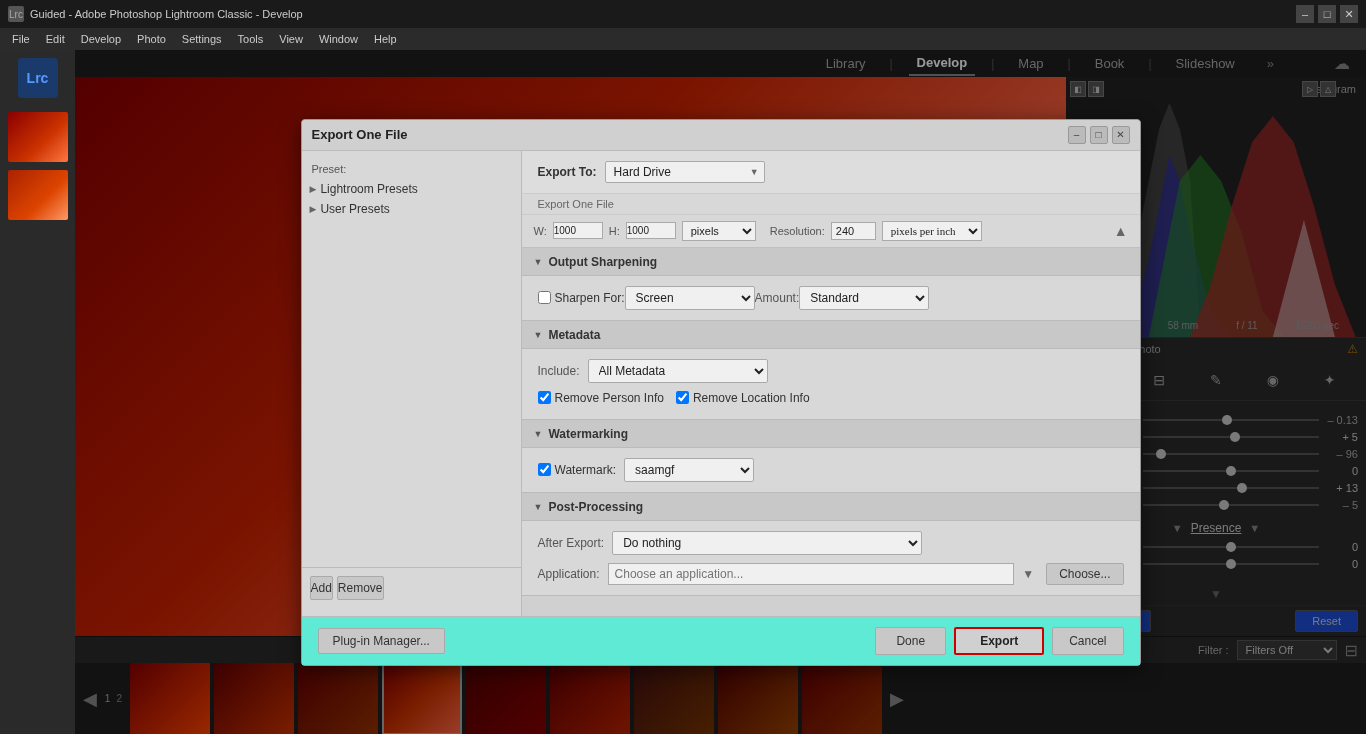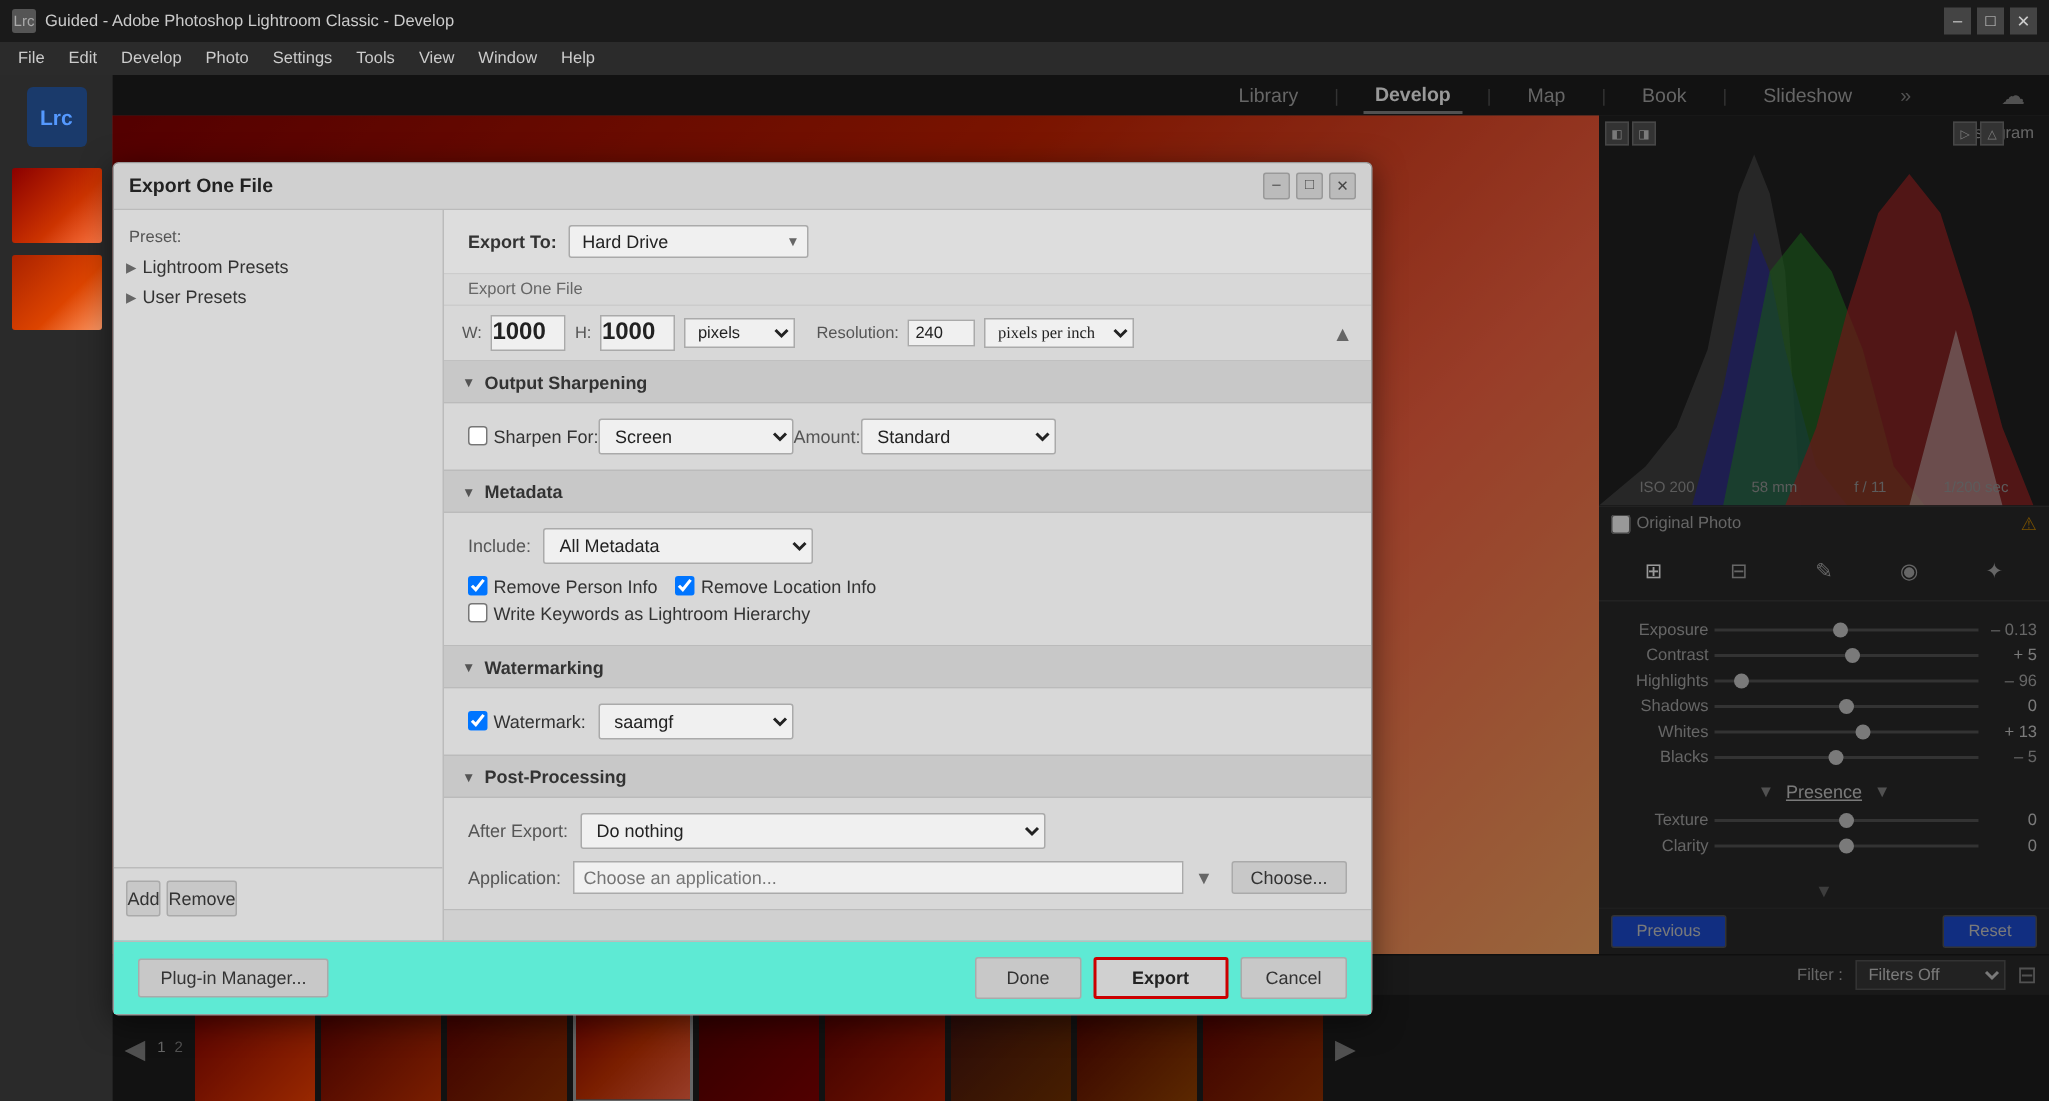--- a/index.html
+++ b/index.html
@@ -278,20 +278,21 @@
       width: 100px;
     }
 
     
     .dialog-overlay {
       position: absolute;
       top: 0; left: 0; right: 0; bottom: 0;
       background: rgba(0,0,0,0.4);
       display: flex;
       align-items: center;
+      justify-content: center;
       z-index: 100;
     }
     .dialog {
       background: #e0e0e0;
       border: 1px solid #999;
       border-radius: 4px;
       width: 840px;
       max-height: 620px;
       display: flex;
       flex-direction: column;
@@ -437,23 +438,22 @@
       background: #d8d8d8;
       gap: 6px;
       border-bottom: 1px solid #c0c0c0;
     }
     .size-label { font-size: 11px; color: #555; }
     .size-input {
       width: 50px;
       background: #f0f0f0;
       border: 1px solid #aaa;
       padding: 2px 0;
-      font-size: 16px;
+      font-size: 10px;
       color: #222;
-      font-weight: bold;
     }
     .size-unit-select {
       background: #f0f0f0;
       border: 1px solid #aaa;
       padding: 2px 4px;
       font-size: 11px;
       color: #222;
       width: 74px;
     }
     .resolution-label { font-size: 11px; color: #555; margin-left: 8px; }
@@ -1025,26 +1025,20 @@
                 <div class="checkbox-row">
                   <label class="checkbox-label">
                     <input type="checkbox" checked="" style="">
                     <span>Remove Person Info</span>
                   </label>
                   <label class="checkbox-label">
                     <input type="checkbox" checked="" style="">
                     <span>Remove Location Info</span>
                   </label>
                 </div>
-                <div class="checkbox-row">
-                  <label class="checkbox-label">
-                    <input type="checkbox" style="">
-                    <span>Write Keywords as Lightroom Hierarchy</span>
-                  </label>
-                </div>
               </div>
 
               <div class="section-header">
                 <span class="section-triangle">▼</span>
                 <span class="section-title">Watermarking</span>
               </div>
               <div class="section-content">
                 <div class="watermark-row">
                   <label class="checkbox-label">
                     <input type="checkbox" checked="" style="">

